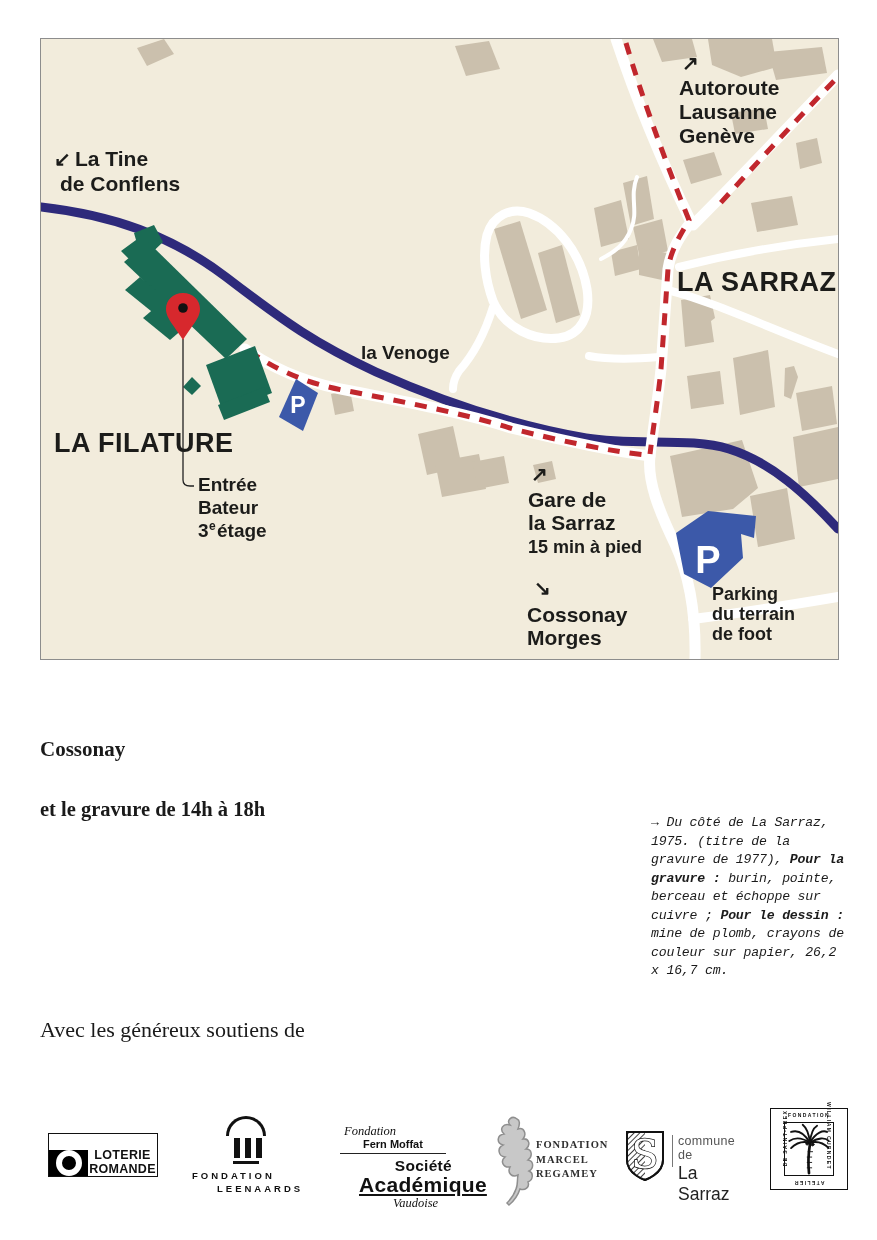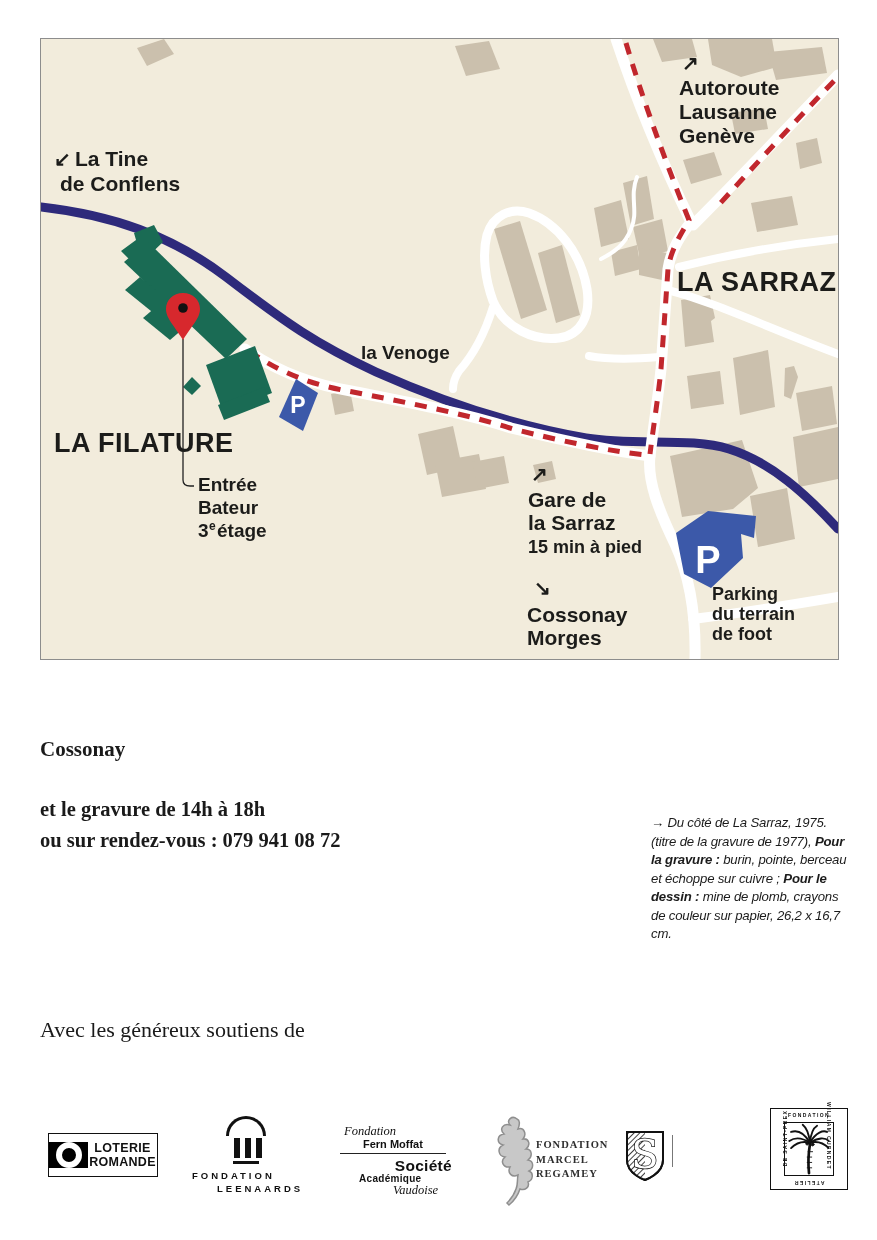--- a/index.html
+++ b/index.html
@@ -23,49 +23,49 @@
   .mt-ent{font-size:19px;}
   .mt-sup{font-size:12px;}
   .mt-arrow{font-size:20px;}
   .mt-p{font-size:23px;fill:#fff;}
   .mt-p2{font-size:38px;fill:#fff;}
   
   .ouverture{position:absolute;left:40px;top:737px;font-size:21px;font-weight:700;}
   .hours{position:absolute;left:40px;top:794px;font-size:20.5px;font-weight:700;line-height:31px;}
   .hours sup{font-size:0.6em;vertical-align:super;}
   .caption{position:absolute;left:651px;top:814px;width:196px;
-           font-family:Liberation Sans, sans-serif;font-style:italic;
+           font-family:Liberation Mono, monospace;font-style:italic;
            font-size:13.2px;line-height:18.5px;letter-spacing:-0.2px;color:#1b1b1b;}
   .caption b{font-style:italic;}
   .sponsors-intro{position:absolute;left:40px;top:1017px;font-size:22px;font-weight:400;}
   
   .logo{position:absolute;font-family:"Liberation Sans",sans-serif;color:#111;}
   
   #logo-loterie{left:48px;top:1133px;width:110px;height:44px;border:1.5px solid #111;
-                display:flex;align-items:center;box-sizing:border-box;}
+                display:flex;align-items:flex-end;box-sizing:border-box;}
   .lr-square{width:39px;background:#000;display:flex;align-items:center;justify-content:center;}
   .lr-ring{width:14px;height:14px;background:#000;border:6px solid #fff;border-radius:50%;}
   .lr-text{flex:1;display:flex;flex-direction:column;justify-content:center;align-items:center;
            font-weight:700;font-size:12.5px;line-height:14px;letter-spacing:.3px;}
   
   #logo-leenaards{left:190px;top:1116px;width:118px;}
   .ln-arc{width:40px;height:20px;border:3px solid #111;border-bottom:none;
           border-radius:40px 40px 0 0;margin-left:36px;box-sizing:border-box;}
   .ln-bars{display:flex;gap:5px;margin-left:44px;margin-top:2px;}
   .ln-bars div{width:6px;height:20px;background:#111;}
   .ln-base{width:26px;height:3px;background:#111;margin-left:43px;margin-top:3px;}
   .ln-l1{margin-top:6px;margin-left:2px;font-weight:700;font-size:9.5px;letter-spacing:3px;}
   .ln-l2{margin-top:2px;margin-left:27px;font-weight:700;font-size:9.5px;letter-spacing:3px;}
   
   #logo-societe{left:340px;top:1124px;width:112px;}
   .sa-fondation{font-family:"Liberation Serif",serif;font-style:italic;font-size:12.5px;margin-left:4px;}
   .sa-fern{font-weight:700;font-size:11px;margin-left:23px;margin-top:-1px;}
   .sa-rule{border:none;border-top:1.5px solid #222;margin:3px 0 3px 0;width:106px;}
   .sa-soc{font-weight:700;font-size:15.5px;letter-spacing:.3px;text-align:right;}
-  .sa-acad{font-weight:700;font-size:10px;margin-left:19px;margin-top:-2px;letter-spacing:.3px;}
+  .sa-acad{font-weight:700;font-size:21px;margin-left:19px;margin-top:-2px;letter-spacing:.3px;text-decoration:underline;}
   .sa-vaud{font-family:"Liberation Serif",serif;font-style:italic;font-size:12.5px;margin-left:53px;margin-top:-1px;}
   
   #logo-regamey{left:494px;top:1116px;width:110px;height:92px;}
   .rg-text{position:absolute;left:42px;top:22px;font-family:"Liberation Serif",serif;
            font-size:10.5px;line-height:14.5px;letter-spacing:1px;color:#2e2e2e;font-weight:700;}
   
   #logo-sarraz{left:625px;top:1130px;width:128px;height:54px;}
   .cs-sep{position:absolute;left:47px;top:5px;width:1px;height:32px;background:#777;}
   .cs-text{position:absolute;left:53px;top:4px;}
   .cs-l1{font-size:12.5px;color:#555;letter-spacing:.3px;}
@@ -205,21 +205,20 @@
         <text class="mt mt-sm" x="671" y="561">Parking</text>
         <text class="mt mt-sm" x="671" y="581">du terrain</text>
         <text class="mt mt-sm" x="671" y="601">de foot</text>
       </g>
     </svg>
   </div>
 
   <div class="ouverture">Cossonay</div>
   <div class="hours">
     <div>et le gravure de 14h à 18h</div>
-    <div>ou sur rendez-vous : 079 941 08 72</div>
   </div>
 
   <div class="caption"><span>→ Du côté de La Sarraz, 1975. (titre de la gravure de 1977), </span><b>Pour la gravure :</b><span> burin, pointe, berceau et échoppe sur cuivre ; </span><b>Pour le dessin :</b><span> mine de plomb, crayons de couleur sur papier, 26,2 x 16,7 cm.</span></div>
 
   <div class="sponsors-intro">Avec les généreux soutiens de</div>
 
   <div class="logo" id="logo-loterie">
     <div class="lr-square">
         <div class="lr-ring"></div>
       </div>
@@ -275,20 +274,24 @@
         <clipPath id="shieldclip">
             <path d="M2,2 H38 V30 C38,44 20,50 20,50 C20,50 2,44 2,30 Z"></path>
           </clipPath>
       </defs>
       <path d="M2,2 H38 V30 C38,44 20,50 20,50 C20,50 2,44 2,30 Z" fill="#fff" stroke="#111" stroke-width="2"></path>
       <rect x="2" y="2" width="18" height="48" fill="url(#hatch)" clip-path="url(#shieldclip)"></rect>
       <path d="M2,2 H38 V30 C38,44 20,50 20,50 C20,50 2,44 2,30 Z" fill="none" stroke="#111" stroke-width="2"></path>
       <text x="20" y="38" text-anchor="middle" font-family="DejaVu Serif, serif" font-size="40" fill="#fff" stroke="#111" stroke-width="1.4" style="paint-order:stroke">S</text>
     </svg>
     <div class="cs-sep"></div>
+    <div class="cs-text">
+      <div class="cs-l1">commune de</div>
+      <div class="cs-l2">La Sarraz</div>
+    </div>
   </div>
 
   <div class="logo" id="logo-cuendet">
     <div class="wc-t wc-top">FONDATION</div>
     <div class="wc-t wc-bottom">ATELIER</div>
     <div class="wc-t wc-left">DE SAINT-PREX</div>
     <div class="wc-t wc-right">WILLIAM CUENDET</div>
     <div class="wc-inner">
       <svg width="48" height="52" viewBox="0 0 48 58">
         <g stroke="#111" fill="none" stroke-linecap="round">

